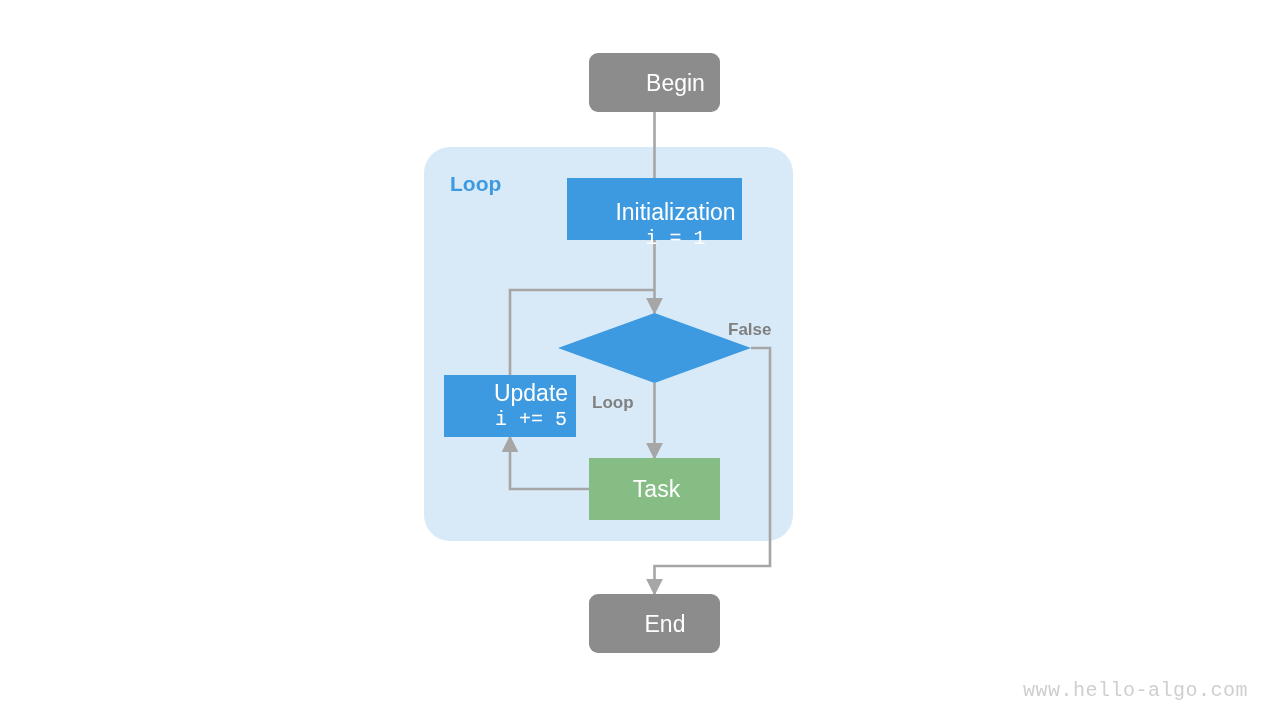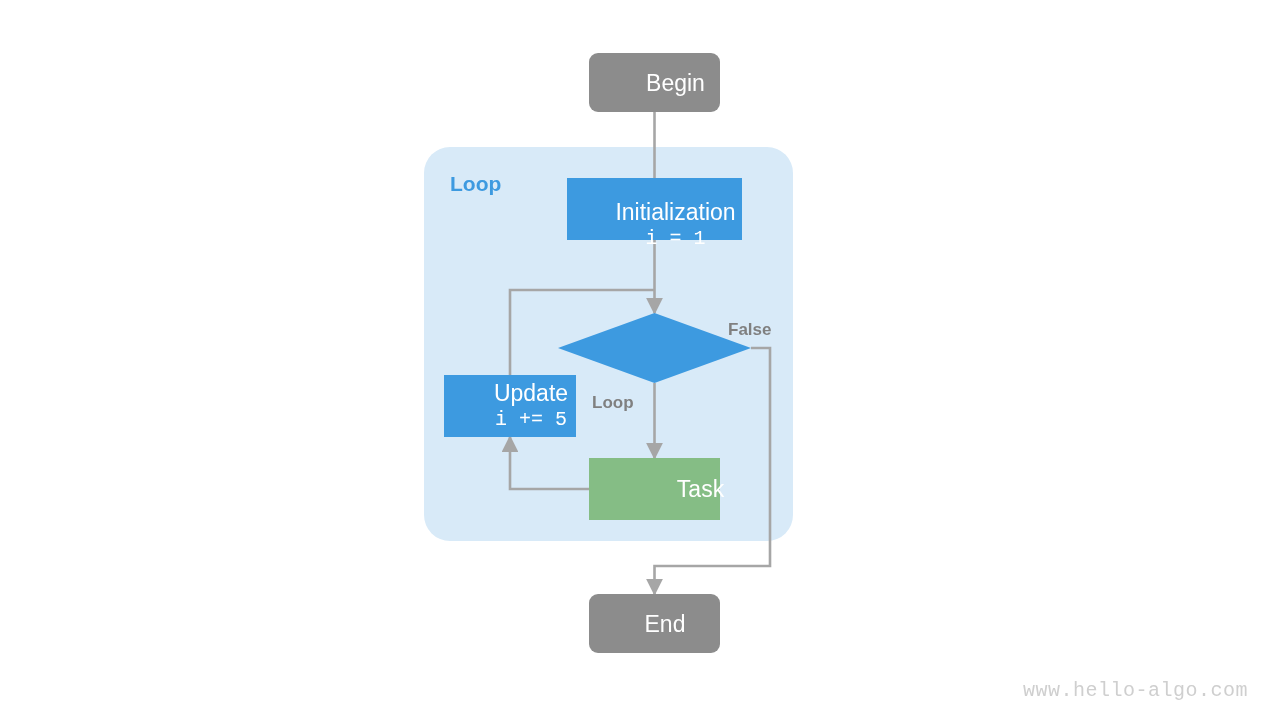--- a/index.html
+++ b/index.html
@@ -126,21 +126,21 @@
     <span class="lbl-main">Initialization</span>
     <span class="lbl-code">i = 1</span>
   </div>
 
 
   <div class="node-label" style="left:444px; top:375px; width:132px; height:62px;">
     <span class="lbl-main">Update</span>
     <span class="lbl-code">i += 5</span>
   </div>
 
-  <div class="node-label" style="left:624px; top:458px; width:111px; height:62px;">
+  <div class="node-label" style="left:580px; top:458px; width:111px; height:62px;">
     <span class="lbl-main">Task</span>
   </div>
 
   <div class="node-label" style="left:589px; top:594px; width:110px; height:59px;">
     <span class="lbl-main">End</span>
   </div>
 
   <div class="edge-label" style="left:592px; top:393px;">Loop</div>
 
   <div class="edge-label" style="left:728px; top:320px;">False</div>

